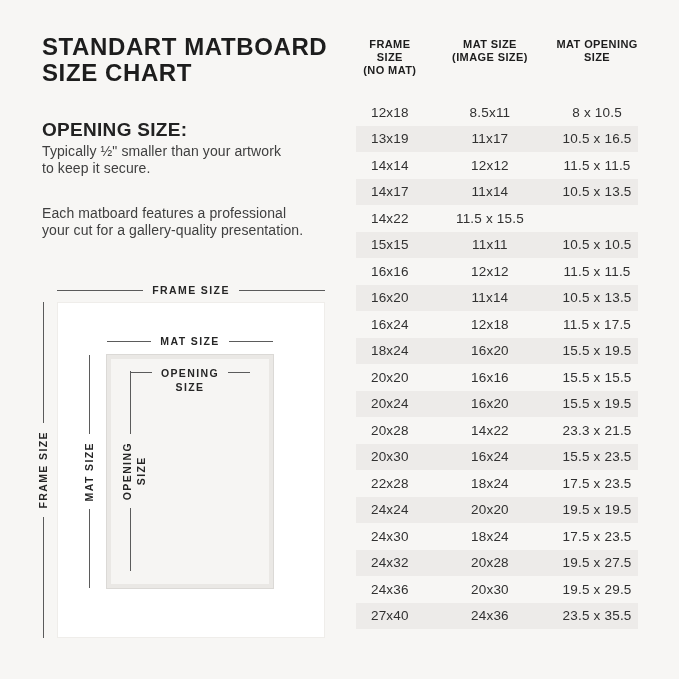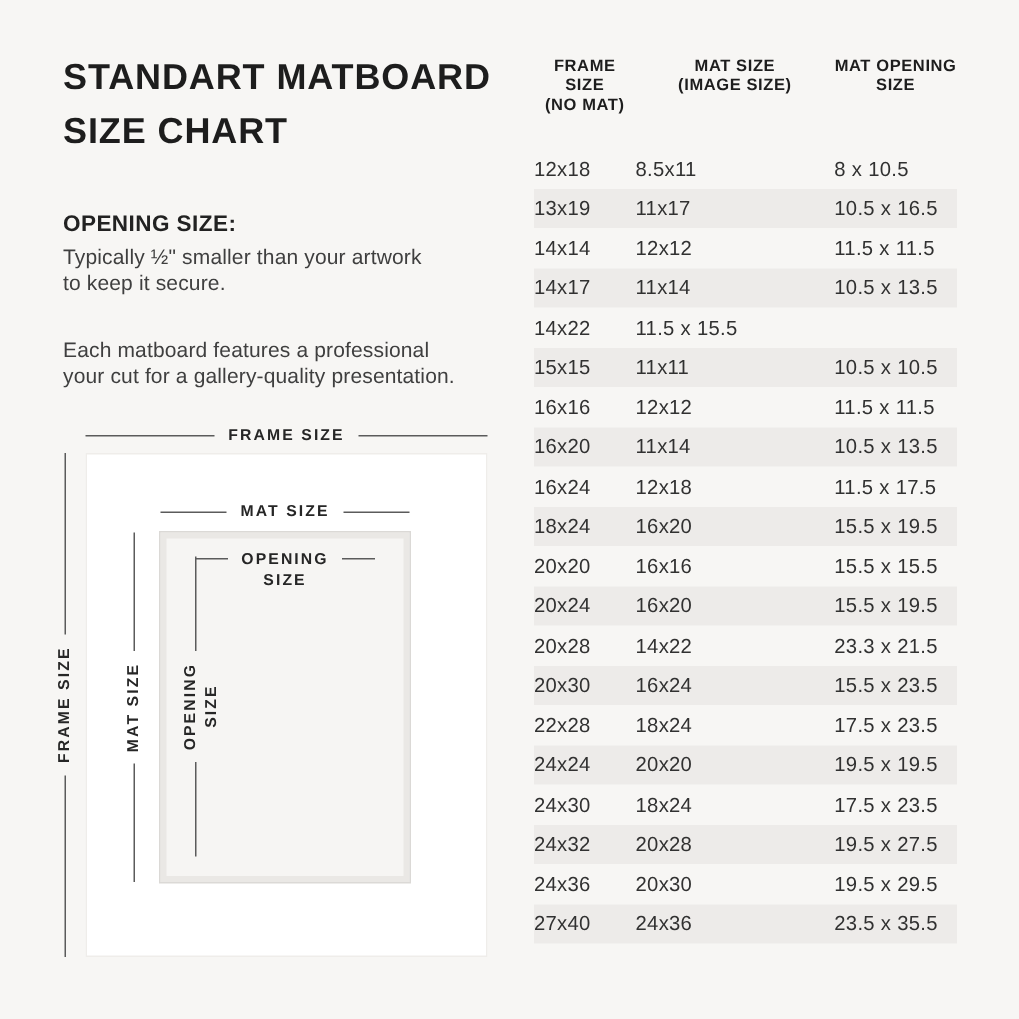--- a/index.html
+++ b/index.html
@@ -9,26 +9,26 @@
     font-family:"Liberation Sans", sans-serif;
     color:#1e1e1e;
     position:relative;
     overflow:hidden;
   }
   .canvas { position:absolute; inset:0; }
 
   
   .left-panel { position:absolute; left:42px; top:34px; width:302px; }
   .title {
-    font-size:24px; line-height:36px; font-weight:700;
+    font-size:24px; line-height:26px; font-weight:700;
     letter-spacing:0.6px; color:#1d1d1d; white-space:pre-line;
     margin-bottom:35px;
   }
   .info-section h2 {
-    font-size:15px; line-height:18px; font-weight:700;
+    font-size:19px; line-height:18px; font-weight:700;
     letter-spacing:0.3px; color:#222; margin-bottom:4px;
   }
   .info-section p {
     font-size:14px; line-height:16.5px; color:#3f3f3f;
     white-space:pre-line; margin-bottom:29px; letter-spacing:0.1px;
   }
 
   
   .diagram { position:absolute; inset:0; pointer-events:none; }
   .diagram > div { position:absolute; }
@@ -71,21 +71,21 @@
   .thead .th {
     text-align:center; font-size:11px; line-height:13px; font-weight:700;
     letter-spacing:0.4px; color:#1d1d1d; white-space:pre-line;
   }
   .rows { margin-top:22px; }
   .trow {
     display:grid; grid-template-columns:24% 47% 29%;
     height:26.5px; align-items:center;
   }
   .trow:nth-child(even) { background:#edebe9; }
-  .tcell { text-align:left; font-size:13.5px; color:#313131; letter-spacing:0.2px; }
+  .tcell { text-align:center; font-size:13.5px; color:#313131; letter-spacing:0.2px; }
 </style>
 </head>
 <body>
 
 <div class="canvas">
 
   <section class="left-panel">
     <h1 class="title">STANDART MATBOARD
 SIZE CHART</h1>
     <div class="info-section">

